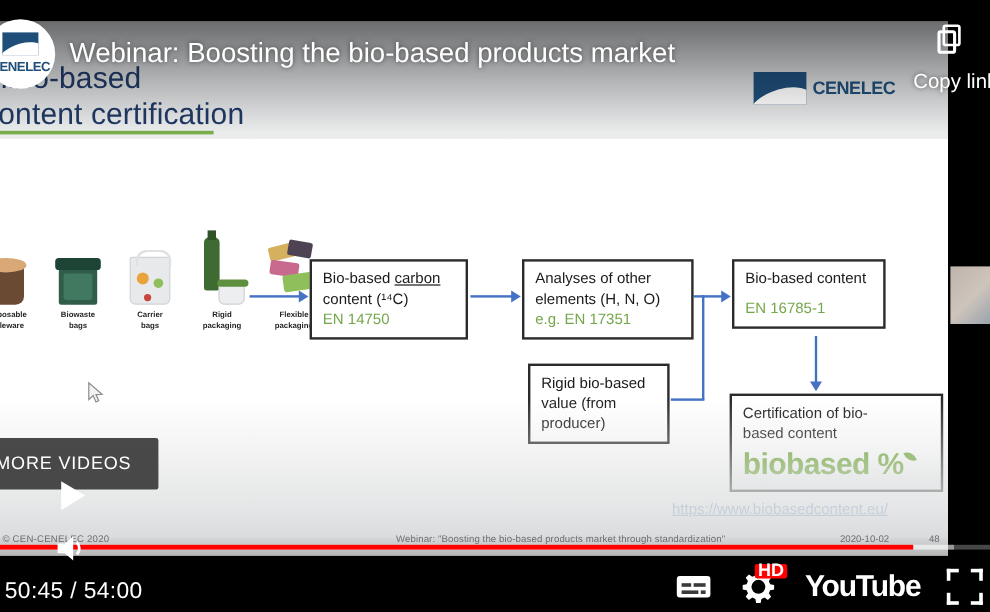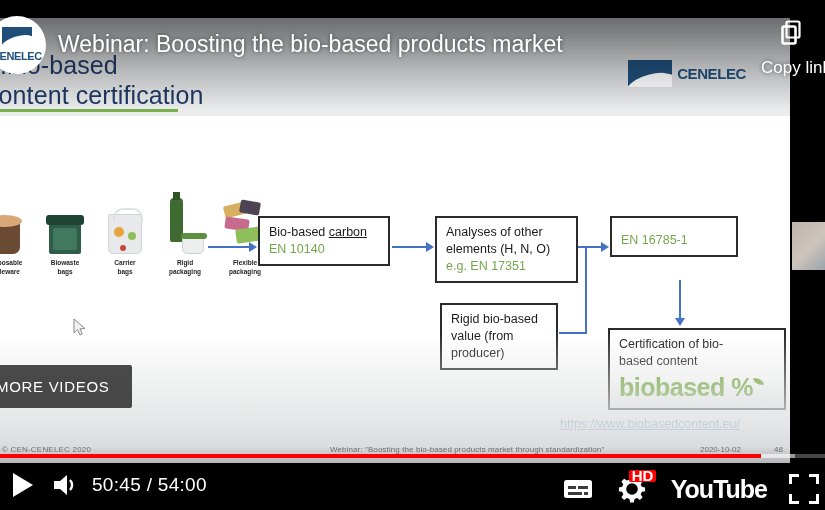--- a/index.html
+++ b/index.html
@@ -272,21 +272,21 @@
     position: absolute; left: 0; top: 0; height: 4px;
     width: 795px; background: rgba(255,255,255,.45);
   }
   #progress-played {
     position: absolute; left: 0; top: 0; height: 4px;
     width: 761px; background: #ff0000;
   }
 
   #controls-left {
     position: absolute; left: 4px; bottom: 6px;
-    display: flex; align-items: center; gap: 8px;
+    display: flex; align-items: center; gap: 8px; flex-direction: column;
   }
   #controls-right {
     position: absolute; right: 6px; bottom: 6px;
     display: flex; align-items: center; gap: 22px;
   }
   .ctrl { display: flex; align-items: center; justify-content: center; }
   #play-btn { width: 38px; height: 38px; }
   #volume-btn { width: 34px; height: 34px; }
   #time-display {
     color: #ffffff; font-size: 19px; letter-spacing: .3px;
@@ -383,36 +383,38 @@
     <div class="arrow arrow-v" style="left:585px; top:228px; height:87px;"></div>
     <div class="arrow arrow-h" style="left:559px; top:314px; width:28px;"></div>
     <div class="arrow arrow-h" style="left:585px; top:228px; width:17px;"></div>
     <div class="arrowhead" style="left:601px; top:224px;"></div>
 
     <div class="arrow arrow-v" style="left:679px; top:262px; height:40px;"></div>
     <div class="arrowhead-down" style="left:675px; top:300px;"></div>
 
     <div class="fbox" id="box-carbon">
       <div><span>Bio-based </span><u>carbon</u></div>
-      <div class="sub">EN 10140</div>
+      <div>content (¹⁴C)</div>
+      <div class="sub">EN 14750</div>
     </div>
 
     <div class="fbox" id="box-analyses">
       <div>Analyses of other</div>
       <div>elements (H, N, O)</div>
       <div class="sub">e.g. EN 17351</div>
     </div>
 
     <div class="fbox" id="box-stated">
       <div>Rigid bio-based</div>
       <div>value (from</div>
       <div>producer)</div>
     </div>
 
     <div class="fbox" id="box-content">
+      <div>Bio-based content</div>
       <div style="height:8px"></div>
       <div class="sub">EN 16785-1</div>
     </div>
 
     <div class="fbox" id="box-cert">
       <div>Certification of bio-</div>
       <div>based content</div>
       <div class="logo"><span>biobased %</span><i class="leaf"></i></div>
     </div>
 

